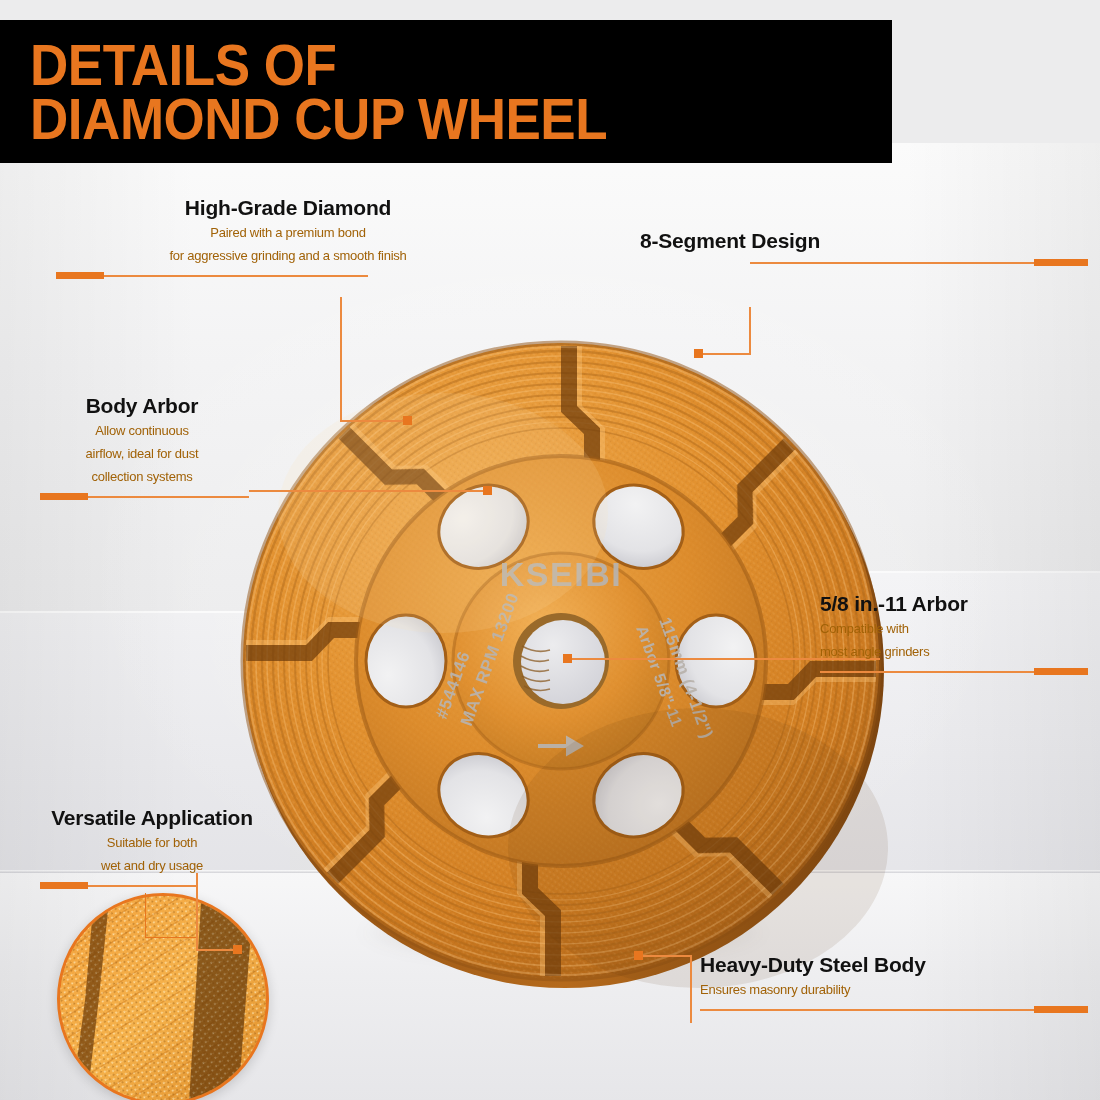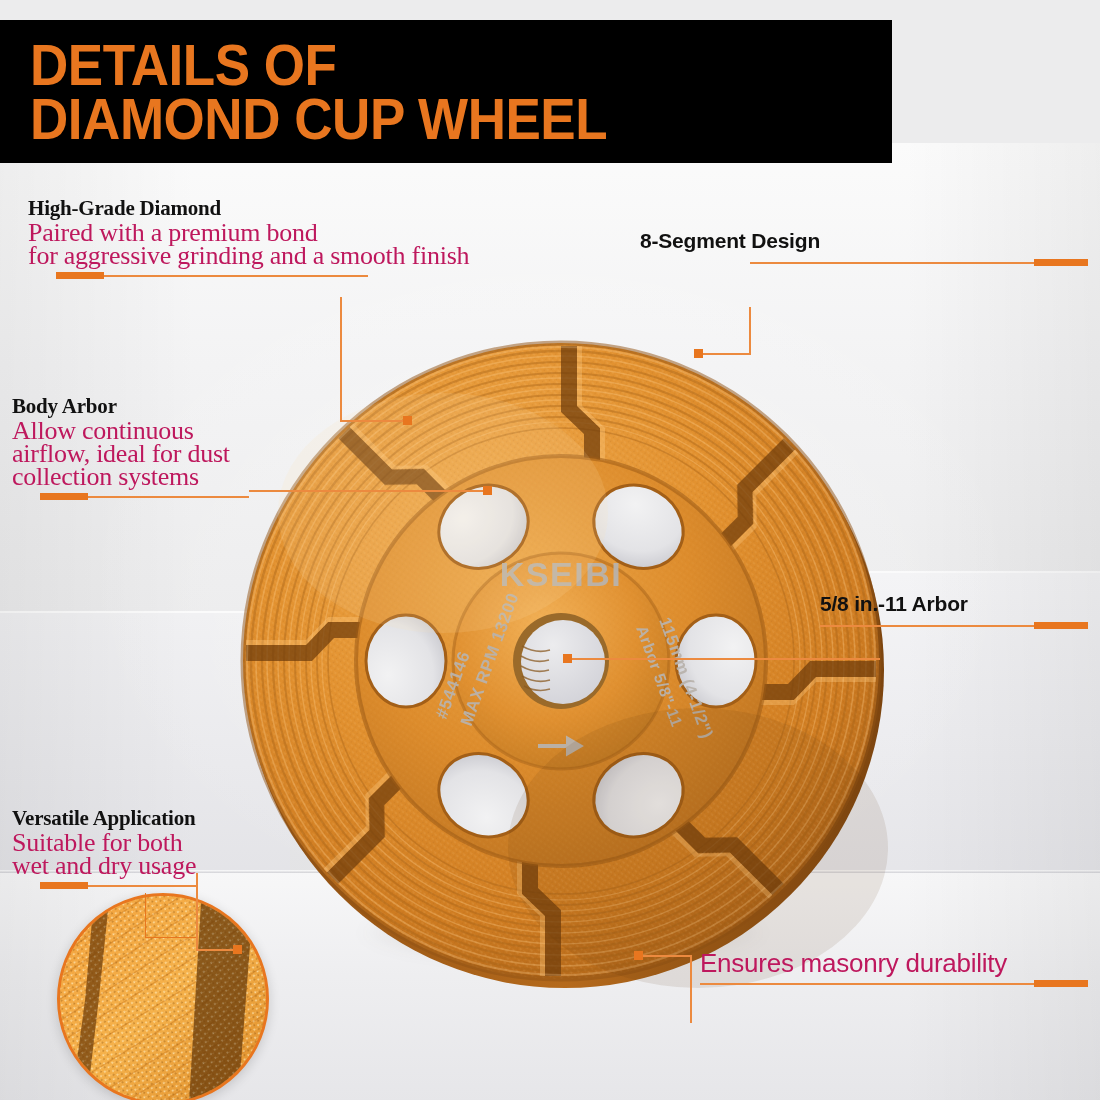--- a/index.html
+++ b/index.html
@@ -95,24 +95,24 @@
   }
   .inset-grit{ position:absolute; inset:-4px; }
 
   
   .callout { position:absolute; z-index:20; }
   .c-title {
     font-size:21px; font-weight:bold; color:#111;
     letter-spacing:-.2px; white-space:nowrap; line-height:26px;
   }
   .c-body {
-    font-size:26px; color:#be185d; line-height:23px;
+    font-size:13px; color:#a16207; line-height:23px;
     white-space:pre-line; letter-spacing:-.25px;
   }
-  .c-left .c-title,.c-left .c-body{ text-align:left;font-family:Liberation Serif, serif; }
+  .c-left .c-title,.c-left .c-body{ text-align:center; }
   .c-right .c-title,.c-right .c-body{ text-align:left; }
 
   .rule { position:relative; height:7px; margin-top:5px; }
   .rule .thin {
     position:absolute; top:3px; height:1.6px; background:#ec8a3f;
   }
   .rule .thick {
     position:absolute; top:0; height:7px; background:#e8761f;
   }
   .c-left .rule .thick { left:28px; width:48px; }
@@ -428,27 +428,30 @@
   <div class="callout c-right" style="left:640px; top:228px; width:448px;">
     <div class="c-title">8-Segment Design</div>
     <div class="rule">
       <div class="thin" style="left:110px; right:54px;"></div>
       <div class="thick"></div>
     </div>
   </div>
 
   <div class="callout c-right" style="left:820px; top:591px; width:268px;">
     <div class="c-title">5/8 in.-11 Arbor</div>
+    <div class="c-body">Compatible with
+most angle grinders</div>
     <div class="rule">
       <div class="thin" style="left:0; right:54px;"></div>
       <div class="thick"></div>
     </div>
   </div>
 
   <div class="callout c-right" style="left:700px; top:952px; width:388px;">
+    <div class="c-title">Heavy-Duty Steel Body</div>
     <div class="c-body">Ensures masonry durability</div>
     <div class="rule">
       <div class="thin" style="left:0; right:54px;"></div>
       <div class="thick"></div>
     </div>
   </div>
 
 </div>
 
 </body></html>

